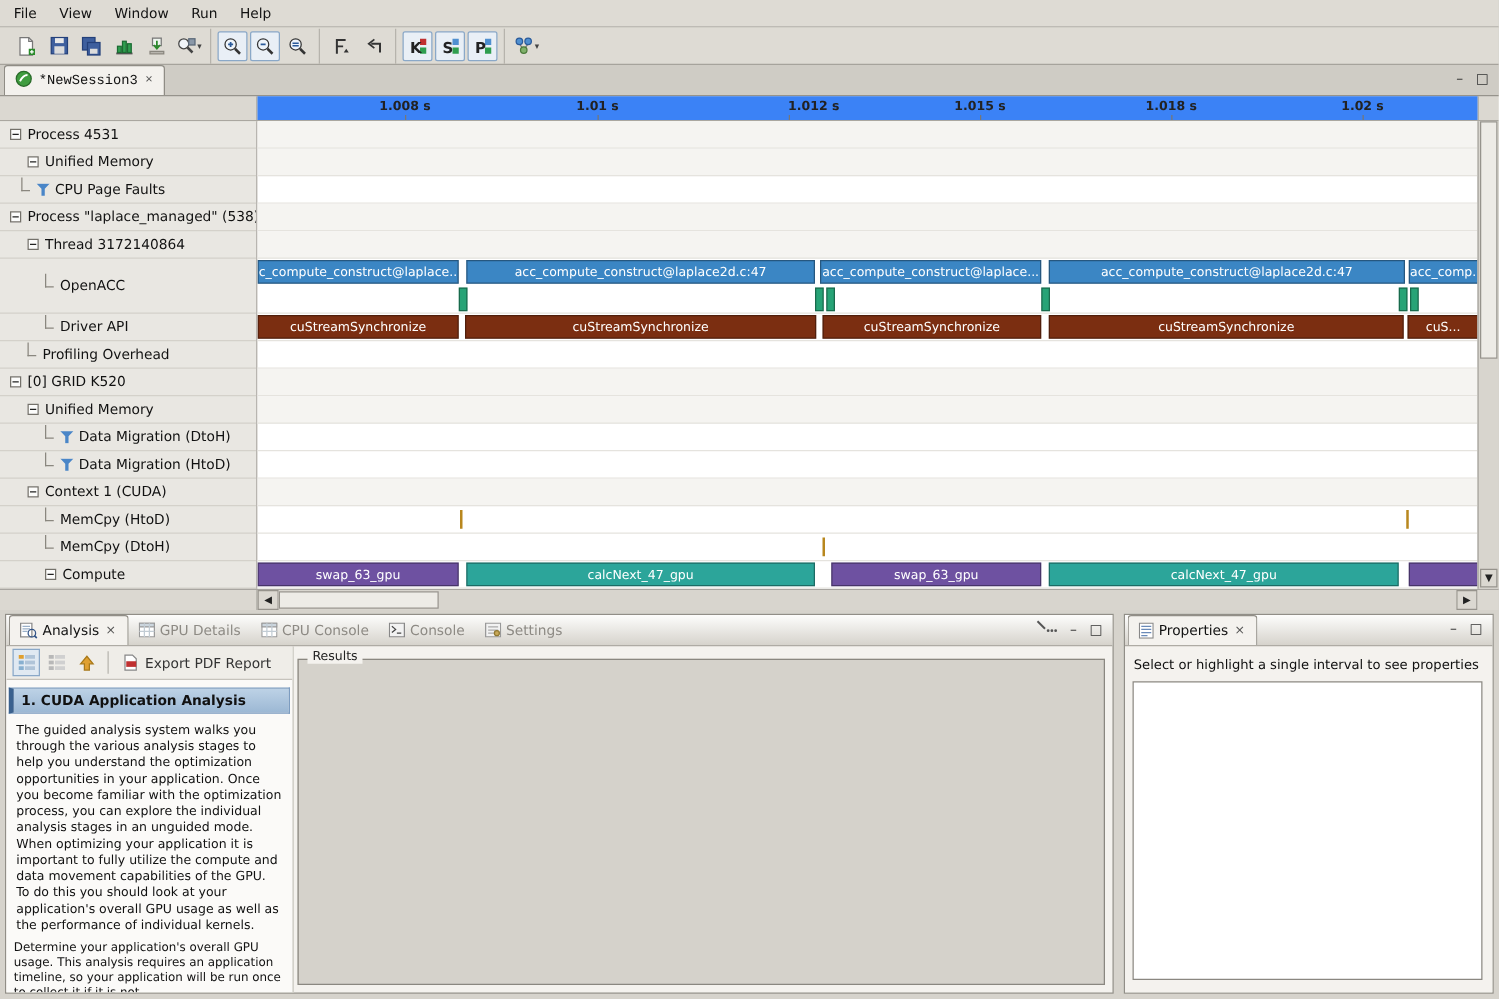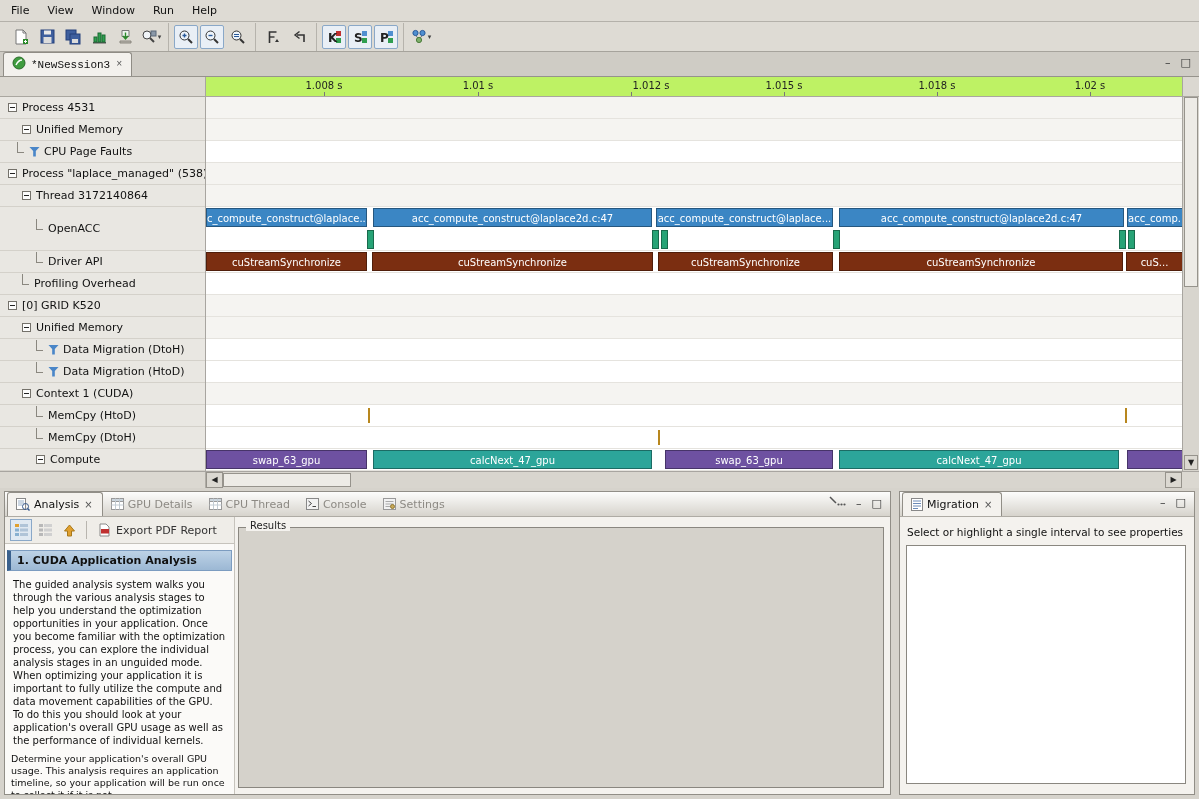--- a/index.html
+++ b/index.html
@@ -20,21 +20,21 @@
 
 
 .tabrow { height:25px; background:#cfccc5; display:flex; align-items:flex-end; padding-left:3px; position:relative; border-bottom:1px solid #96938c; }
 .etab { display:flex; align-items:center; gap:5px; background:#f3f1ed; border:1px solid #8f8c85; border-bottom:none; border-radius:3px 3px 0 0; padding:0 8px; height:24px;font-family:Liberation Mono, monospace; }
 .x { font-size:10px; color:#555; padding:0 1px; }
 .win-btns, .pwin { position:absolute; right:8px; top:4px; display:flex; gap:10px; color:#333; font-size:11px; align-items:center; }
 
 
 .tl-ruler-row { display:flex; height:20px; border-bottom:1px solid #aaa7a0; background:#fff; }
 .tl-corner { width:206px; background:#dbd8d1; border-right:1px solid #a8a5a0; }
-.tl-ruler { position:relative; flex:1; background:#bef264; overflow:hidden; }
+.tl-ruler { position:relative; flex:1; background:#3b82f6; overflow:hidden;font-weight:bold; }
 .tick { position:absolute; top:3px; transform:translateX(-50%); font-size:10px; color:#222; white-space:nowrap; }
 .tickline { position:absolute; bottom:0; width:1px; height:4px; background:#777; }
 .tl-vsp { width:17px; background:#dbd8d1; border-left:1px solid #a8a5a0; }
 .tl-body { display:flex; height:374px; }
 .tl-tree { width:206px; background:#e9e7e2; border-right:1px solid #a8a5a0; overflow:hidden; }
 .trow { display:flex; align-items:center; border-bottom:1px solid #d4d1ca; }
 .tlabel { white-space:nowrap; overflow:hidden; }
 .minusbox { width:9px; height:9px; border:1px solid #74716a; background:#fcfcfb; position:relative; flex:none; margin-right:5px; }
 .minusbox::after { content:""; position:absolute; left:1px; right:1px; top:3px; border-top:1px solid #222; }
 .elbow { width:7px; height:11px; border-left:1px solid #8a877f; border-bottom:1px solid #8a877f; flex:none; margin:-8px 5px 0 0; }
@@ -405,21 +405,21 @@
                 <path d="M0.5 7h12M4.5 0.5v11M8.5 0.5v11" stroke="#c2ccd4"></path>
               </svg>
               <span>GPU Details</span>
             </div>
             <div class="ptab">
               <svg width="13" height="12">
                 <rect x="0.5" y="0.5" width="12" height="11" fill="#fff" stroke="#999"></rect>
                 <rect x="0.5" y="0.5" width="12" height="3" fill="#ccd6de" stroke="#999"></rect>
                 <path d="M0.5 7h12M4.5 0.5v11M8.5 0.5v11" stroke="#c2ccd4"></path>
               </svg>
-              <span>CPU Thread</span>
+              <span>CPU Console</span>
             </div>
             <div class="ptab">
               <svg width="13" height="12">
                 <rect x="0.5" y="0.5" width="12" height="11" fill="#f2f2f2" stroke="#888"></rect>
                 <path d="M2.5 3l3 2.5-3 2.5" stroke="#444" fill="none"></path>
                 <path d="M6.5 8.5H10" stroke="#444"></path>
               </svg>
               <span>Console</span>
             </div>
             <div class="ptab">
@@ -494,21 +494,21 @@
     </div>
 
     <div class="panel panel-right">
       <div class="ptabs">
         <div class="ptabset">
             <div class="ptab active">
               <svg width="12" height="13">
                 <rect x="0.5" y="0.5" width="11" height="12" fill="#fff" stroke="#888"></rect>
                 <path d="M2 3h8M2 5.5h8M2 8h8M2 10.5h5" stroke="#6a8ab8"></path>
               </svg>
-              <span>Migration</span>
+              <span>Properties</span>
               <span class="x">×</span>
             </div>
           </div>
         <div class="pwin">
           <span>–</span>
           <span>□</span>
         </div>
       </div>
       <div class="pcontent">
         <div class="phint">Select or highlight a single interval to see properties</div>

